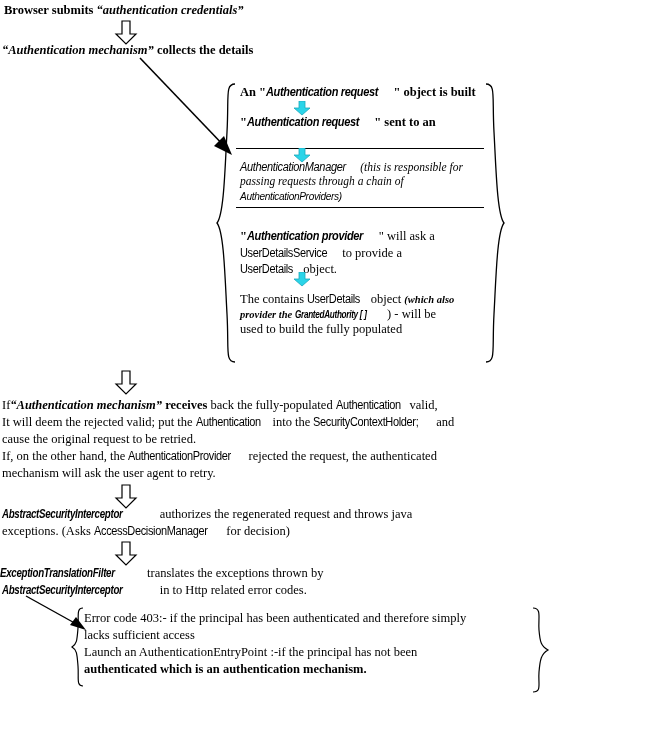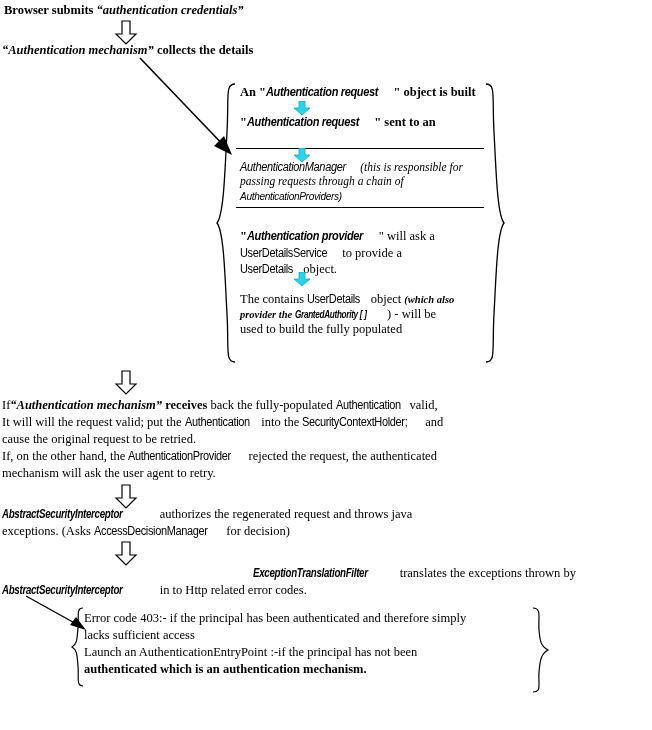--- a/index.html
+++ b/index.html
@@ -141,21 +141,21 @@
     </svg>
   </div>
 
   <div class="abs t" style="left:2px; top:397px; width:520px;">
     <span>If</span><span class="bold ital">“Authentication mechanism”</span>
     <span class="bold">receives</span>
     <span>back the fully-populated</span>
     <span class="mono cond">Authentication</span><span>valid,</span>
   </div>
   <div class="abs t" style="left:2px; top:414px; width:560px;">
-    <span>It will will the request valid; put the</span>
+    <span>It will deem the rejected valid; put the</span>
     <span class="mono cond">Authentication</span>
     <span>into the</span>
     <span class="mono cond">SecurityContextHolder;</span>
     <span>and</span>
   </div>
   <div class="abs t" style="left:2px; top:431px;">cause the original request to be retried.</div>
   <div class="abs t" style="left:2px; top:448px; width:560px;">
     <span>If, on the other hand, the</span>
     <span class="mono cond">AuthenticationProvider</span>
     <span>rejected the request, the authenticated</span>
@@ -177,21 +177,21 @@
     <span class="mono cond">AccessDecisionManager</span>
     <span>for decision)</span>
   </div>
 
   <div class="abs downarrow" style="left:113px; top:541px;">
     <svg width="26" height="26" viewBox="0 0 26 26">
       <polygon points="9,1 17,1 17,14 23,14 13,24 3,14 9,14" fill="#ffffff" stroke="#000000" stroke-width="1.2"></polygon>
     </svg>
   </div>
 
-  <div class="abs t" style="left:16px; top:565px; width:560px;text-align:right;">
+  <div class="abs t" style="left:0; top:565px; width:560px;">
     <span class="ital bold mono cond2">ExceptionTranslationFilter</span><span>translates the exceptions thrown by</span>
   </div>
   <div class="abs t" style="left:2px; top:582px; width:560px;">
     <span class="ital bold mono cond2">AbstractSecurityInterceptor</span>
     <span>in to Http related error codes.</span>
   </div>
 
   <svg class="abs" style="left:24px; top:594px;" width="66" height="40">
     <line x1="2" y1="2" x2="56" y2="32" stroke="#000000" stroke-width="1.4"></line>
     <polygon points="62,36 46,31 52,23" fill="#000000"></polygon>

